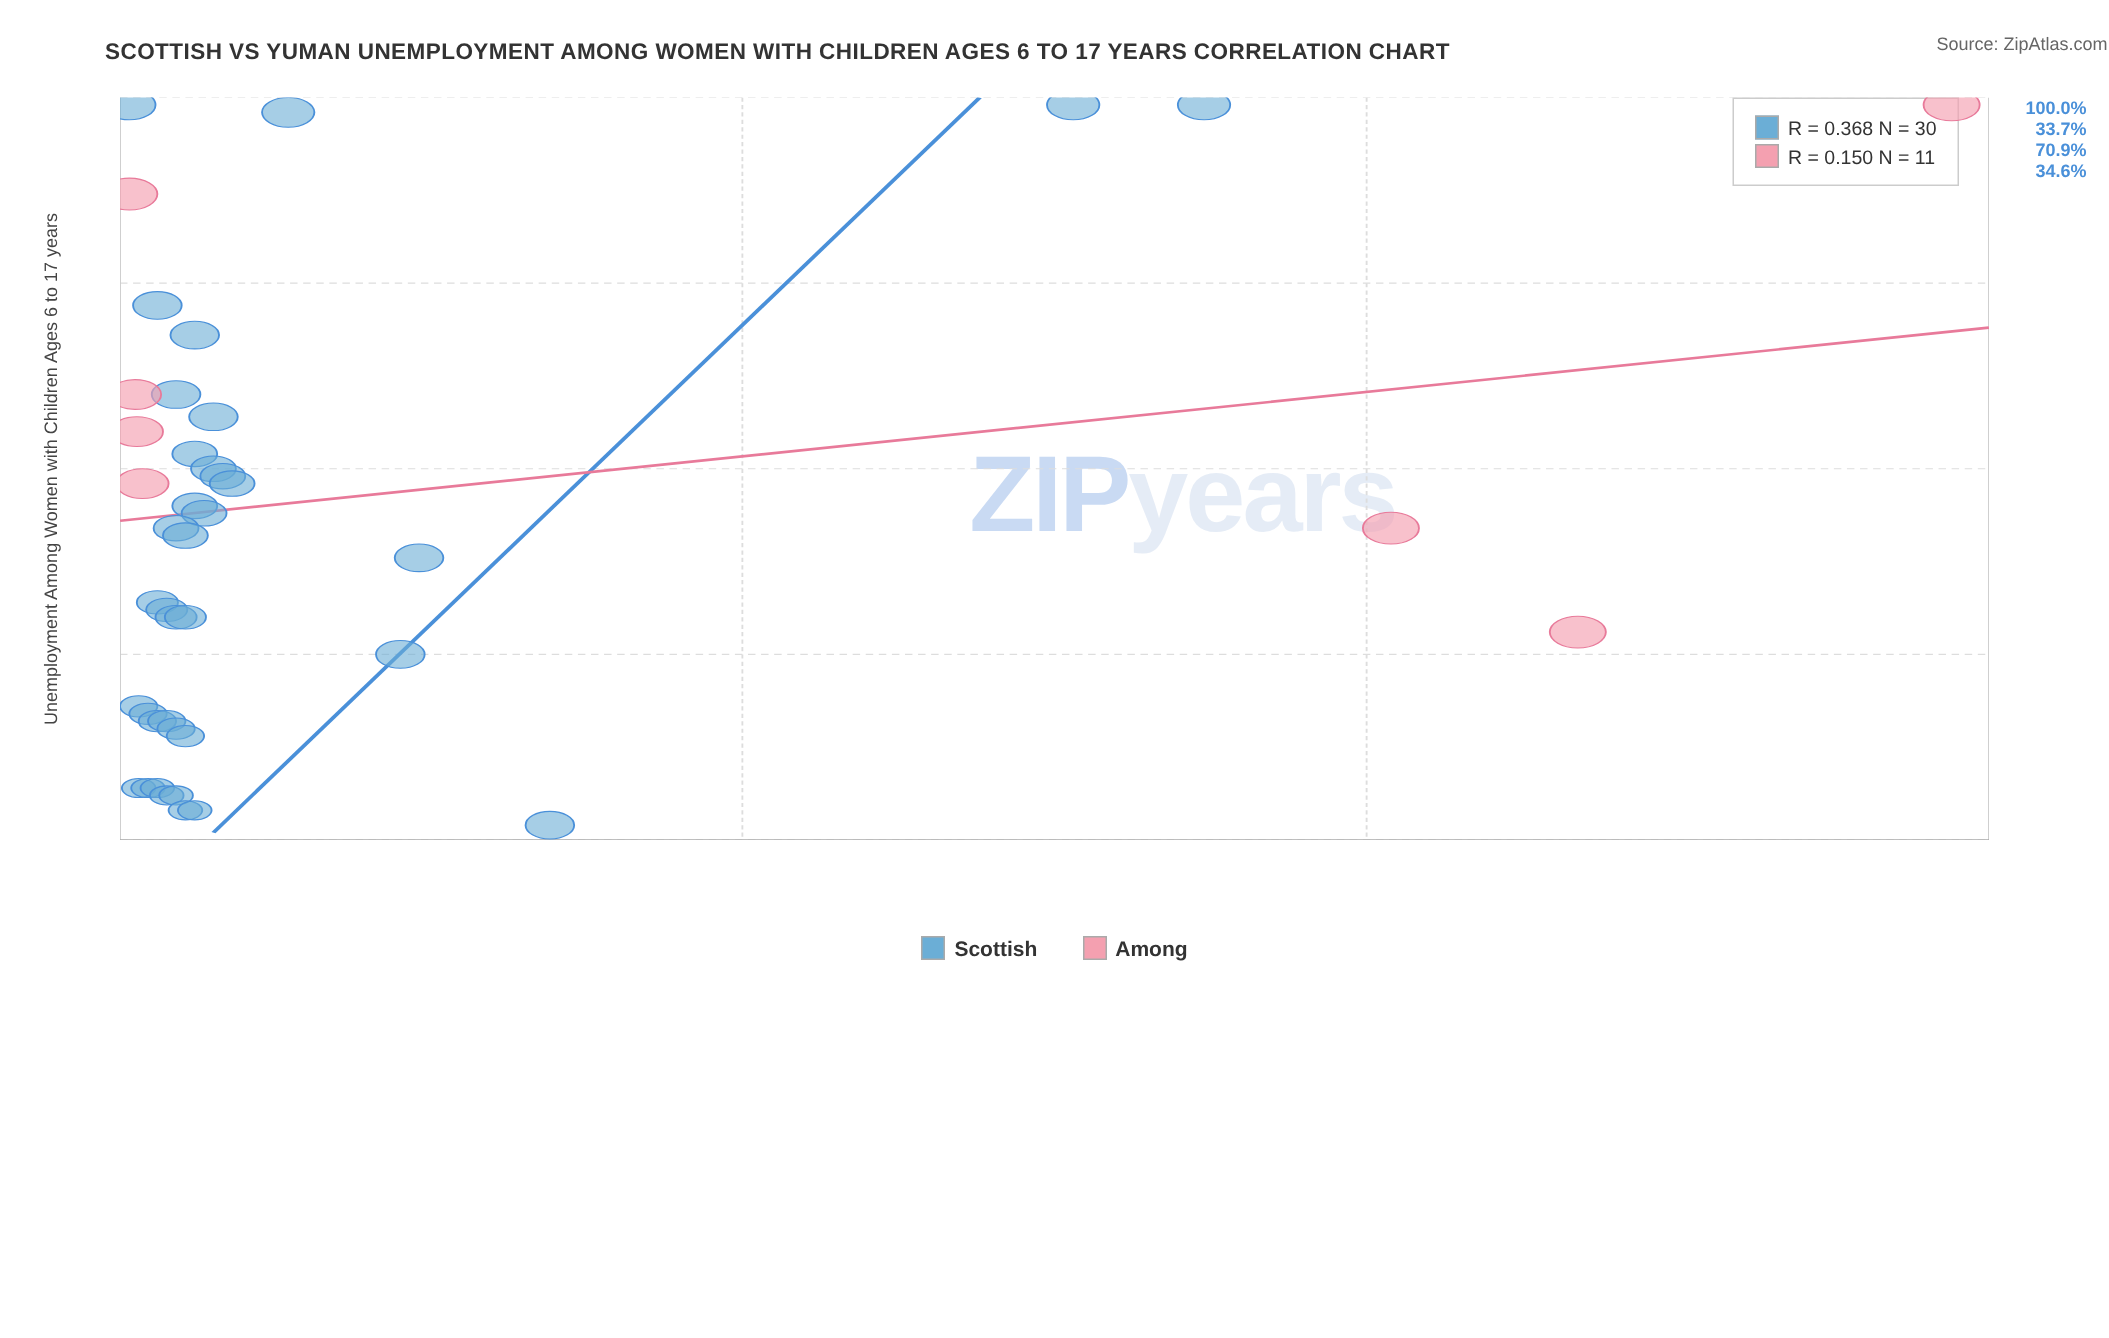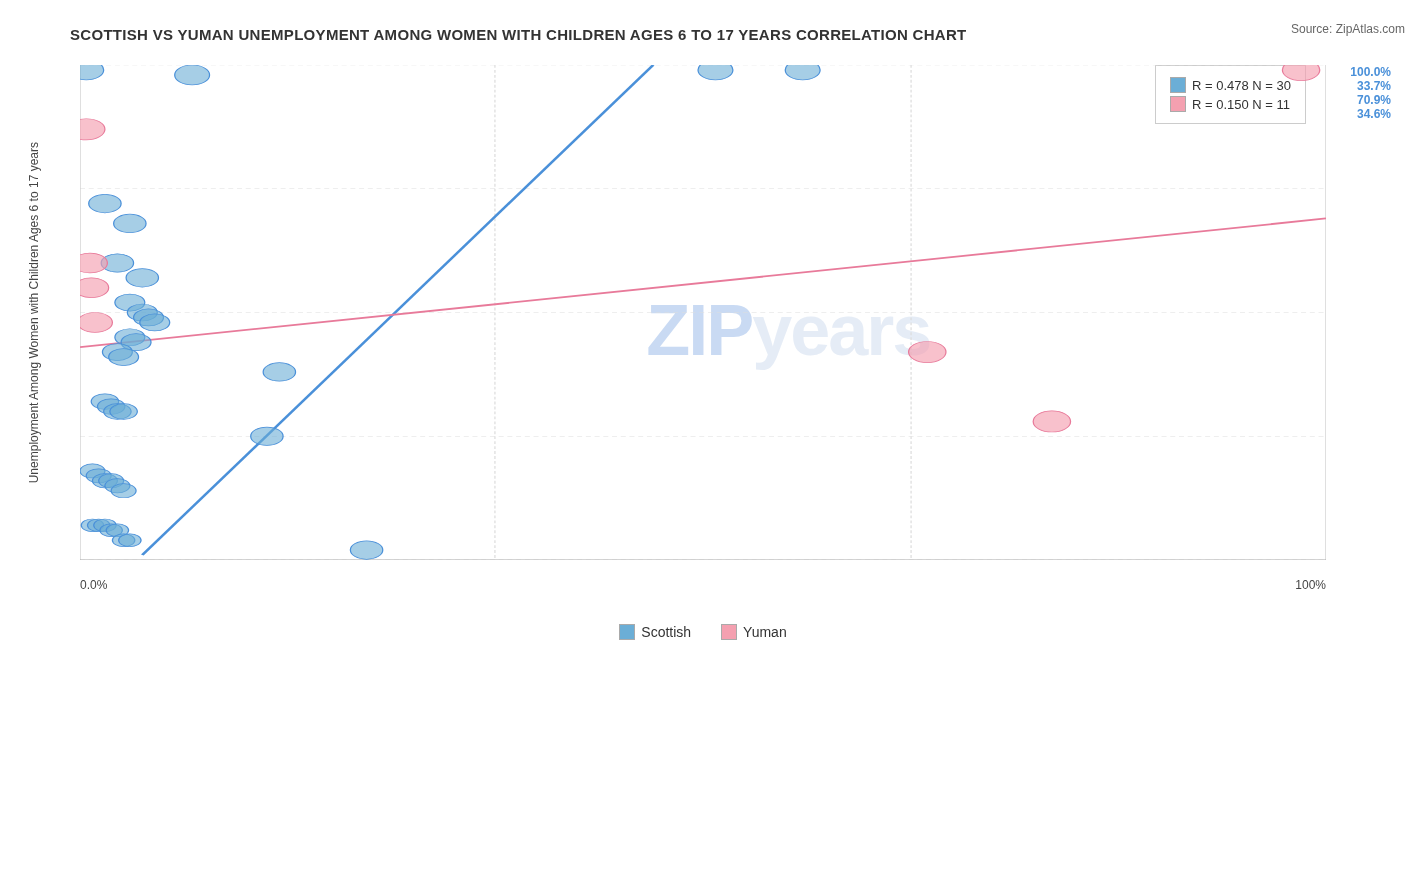--- a/index.html
+++ b/index.html
@@ -115,20 +115,21 @@
     }
     .bottom-legend {
       position: absolute;
       bottom: 20px;
       left: 0;
       right: 0;
       display: flex;
       justify-content: center;
       align-items: center;
       gap: 30px;
+      font-weight: bold;
     }
     .bottom-legend-item {
       display: flex;
       align-items: center;
       gap: 6px;
       font-size: 14px;
       color: #333;
     }
     .bottom-legend-box {
       width: 16px;
@@ -162,21 +163,21 @@
   <div class="chart-title">SCOTTISH VS YUMAN UNEMPLOYMENT AMONG WOMEN WITH CHILDREN AGES 6 TO 17 YEARS CORRELATION CHART</div>
   <div class="source-text">Source: ZipAtlas.com</div>
 
   <div class="y-axis-label">
     <span>Unemployment Among Women with Children Ages 6 to 17 years</span>
   </div>
 
   <div class="legend">
     <div class="legend-row">
       <div class="legend-box" style="background:#6baed6;"></div>
-      <span class="legend-text">R = 0.478   N = 30</span>
+      <span class="legend-text">R = 0.368   N = 30</span>
     </div>
     <div class="legend-row">
       <div class="legend-box" style="background:#f4a0b0;"></div>
       <span class="legend-text">R =  0.150   N =  11</span>
     </div>
   </div>
 
   <div class="y-axis-right-labels">
     <span>100.0%</span>
     <span>33.7%</span>
@@ -250,28 +251,24 @@
       <circle cx="5" cy="91" r="15" fill="rgba(244,160,176,0.65)" stroke="#e87a9a" stroke-width="1"></circle>
       <circle cx="8" cy="280" r="14" fill="rgba(244,160,176,0.65)" stroke="#e87a9a" stroke-width="1"></circle>
       <circle cx="9" cy="315" r="14" fill="rgba(244,160,176,0.65)" stroke="#e87a9a" stroke-width="1"></circle>
       <circle cx="12" cy="364" r="14" fill="rgba(244,160,176,0.65)" stroke="#e87a9a" stroke-width="1"></circle>
       <circle cx="680" cy="406" r="15" fill="rgba(244,160,176,0.65)" stroke="#e87a9a" stroke-width="1"></circle>
       <circle cx="780" cy="504" r="15" fill="rgba(244,160,176,0.65)" stroke="#e87a9a" stroke-width="1"></circle>
       <circle cx="980" cy="7" r="15" fill="rgba(244,160,176,0.65)" stroke="#e87a9a" stroke-width="1"></circle>
     </svg>
   </div>
 
-  <div class="x-axis-labels">
-    <span>0.0%</span>
-    <span>100%</span>
-  </div>
 
   <div class="bottom-legend">
     <div class="bottom-legend-item">
       <div class="bottom-legend-box" style="background:#6baed6;"></div>
       <span>Scottish</span>
     </div>
     <div class="bottom-legend-item">
       <div class="bottom-legend-box" style="background:#f4a0b0;"></div>
-      <span>Yuman</span>
+      <span>Among</span>
     </div>
   </div>
 </div>
 
 </body></html>

